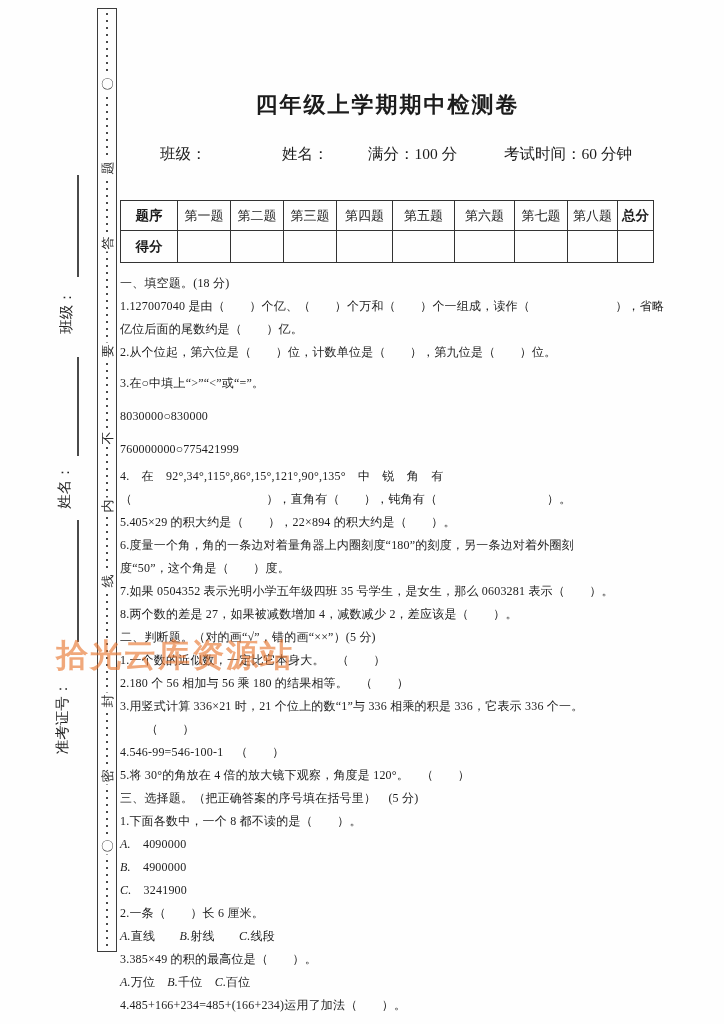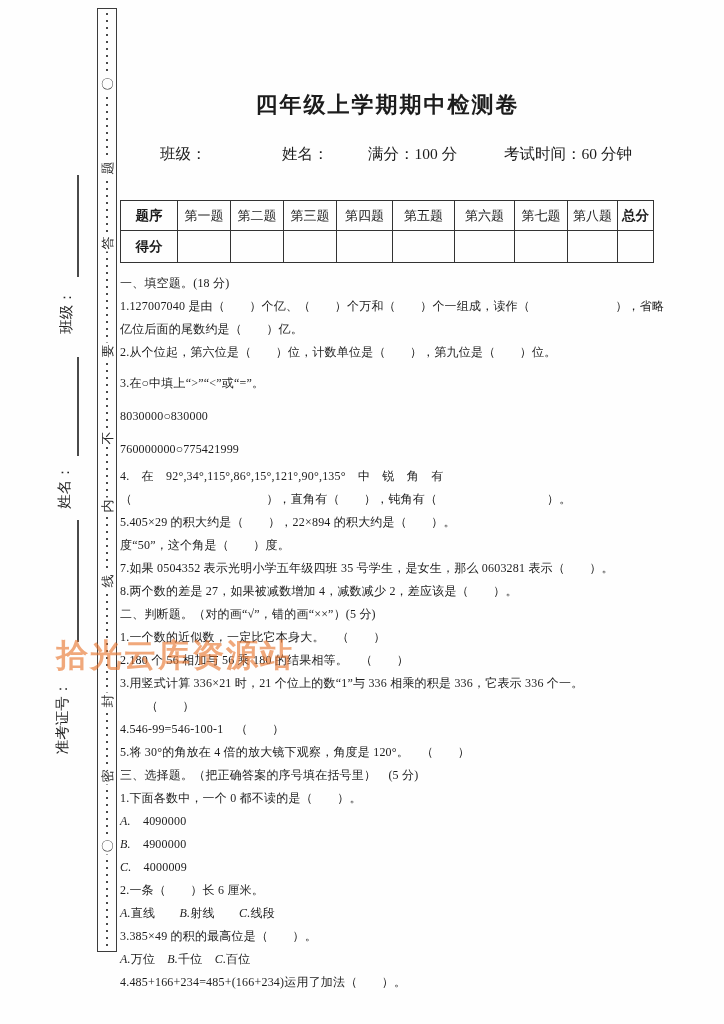--- a/index.html
+++ b/index.html
@@ -129,35 +129,36 @@
         <div class="line"><span>一、填空题。(18 分)</span></div>
         <div class="line"><span>1.127007040 是由（　　）个亿、（　　）个万和（　　）个一组成，读作（　　　　　　　），省略</span></div>
         <div class="line"><span>亿位后面的尾数约是（　　）亿。</span></div>
         <div class="line"><span>2.从个位起，第六位是（　　）位，计数单位是（　　），第九位是（　　）位。</span></div>
         <div class="line mt8"><span>3.在○中填上“&gt;”“&lt;”或“=”。</span></div>
         <div class="line mt10"><span>8030000○830000</span></div>
         <div class="line mt10"><span>760000000○775421999</span></div>
         <div class="line mt4"><span>4.　在　92°,34°,115°,86°,15°,121°,90°,135°　中　锐　角　有</span></div>
         <div class="line"><span>（　　　　　　　　　　　），直角有（　　），钝角有（　　　　　　　　　）。</span></div>
         <div class="line"><span>5.405×29 的积大约是（　　），22×894 的积大约是（　　）。</span></div>
+        <div class="line"><span>6.度量一个角，角的一条边对着量角器上内圈刻度“180”的刻度，另一条边对着外圈刻</span></div>
         <div class="line"><span>度“50”，这个角是（　　）度。</span></div>
         <div class="line"><span>7.如果 0504352 表示光明小学五年级四班 35 号学生，是女生，那么 0603281 表示（　　）。</span></div>
         <div class="line"><span>8.两个数的差是 27，如果被减数增加 4，减数减少 2，差应该是（　　）。</span></div>
         <div class="line"><span>二、判断题。（对的画“√”，错的画“××”）(5 分)</span></div>
         <div class="line"><span>1.一个数的近似数，一定比它本身大。　（　　）</span></div>
         <div class="line"><span>2.180 个 56 相加与 56 乘 180 的结果相等。　（　　）</span></div>
         <div class="line"><span>3.用竖式计算 336×21 时，21 个位上的数“1”与 336 相乘的积是 336，它表示 336 个一。</span></div>
         <div class="line ind"><span>（　　）</span></div>
         <div class="line"><span>4.546-99=546-100-1　（　　）</span></div>
         <div class="line"><span>5.将 30°的角放在 4 倍的放大镜下观察，角度是 120°。　（　　）</span></div>
         <div class="line"><span>三、选择题。（把正确答案的序号填在括号里）　(5 分)</span></div>
-        <div class="line"><span>1.下面各数中，一个 0 都不读的是（　　）。</span></div>
+        <div class="line"><span>1.下面各数中，一个 8 都不读的是（　　）。</span></div>
         <div class="line"><span class="it">A.</span><span>　4090000</span></div>
         <div class="line"><span class="it">B.</span><span>　4900000</span></div>
-        <div class="line"><span class="it">C.</span><span>　4000009</span></div>
+        <div class="line"><span class="it">C.</span><span>　3241900</span></div>
         <div class="line"><span>2.一条（　　）长 6 厘米。</span></div>
         <div class="line"><span class="it">A.</span><span>直线　　</span><span class="it">B.</span><span>射线　　</span><span class="it">C.</span><span>线段</span></div>
         <div class="line"><span>3.385×49 的积的最高位是（　　）。</span></div>
         <div class="line"><span class="it">A.</span><span>万位　</span><span class="it">B.</span><span>千位　</span><span class="it">C.</span><span>百位</span></div>
         <div class="line"><span>4.485+166+234=485+(166+234)运用了加法（　　）。</span></div>
       </div>
   </div>
 
 </div>
 

